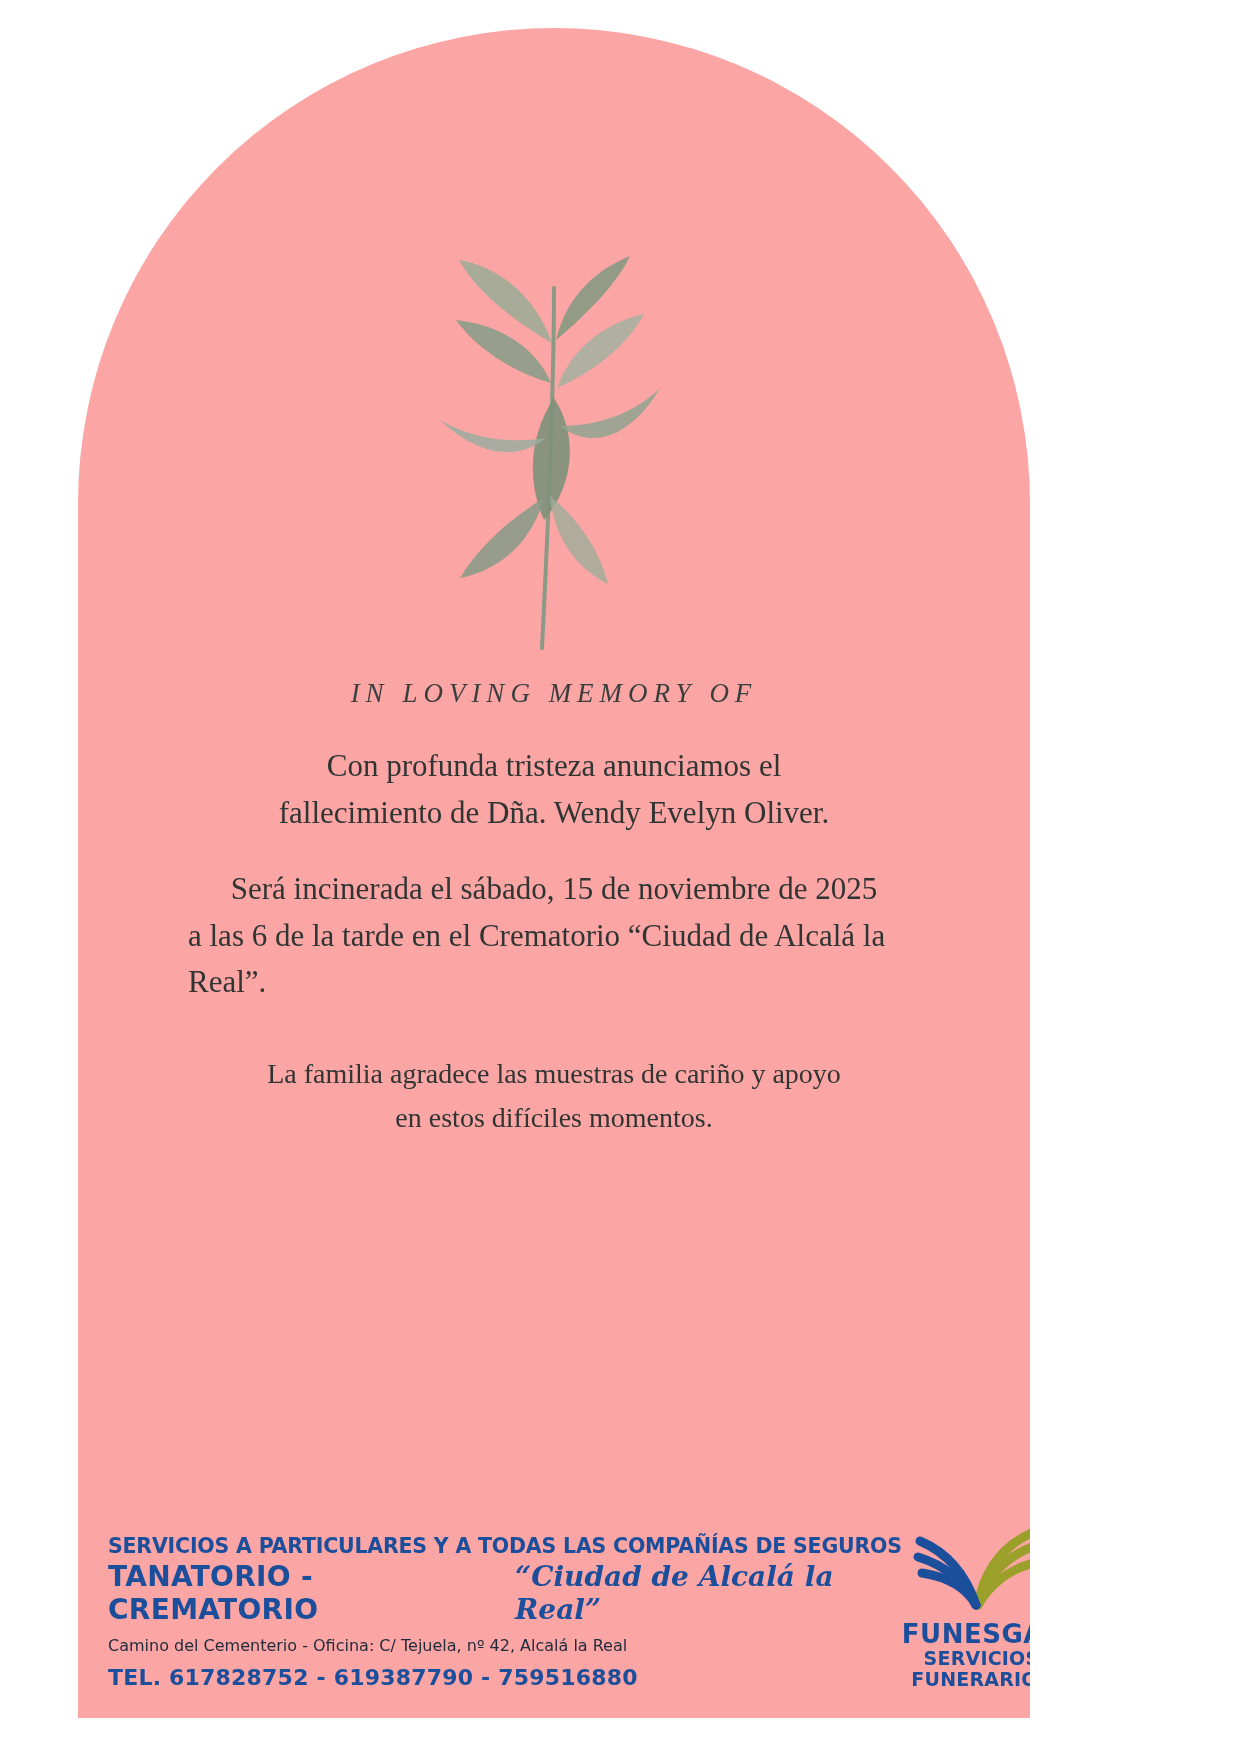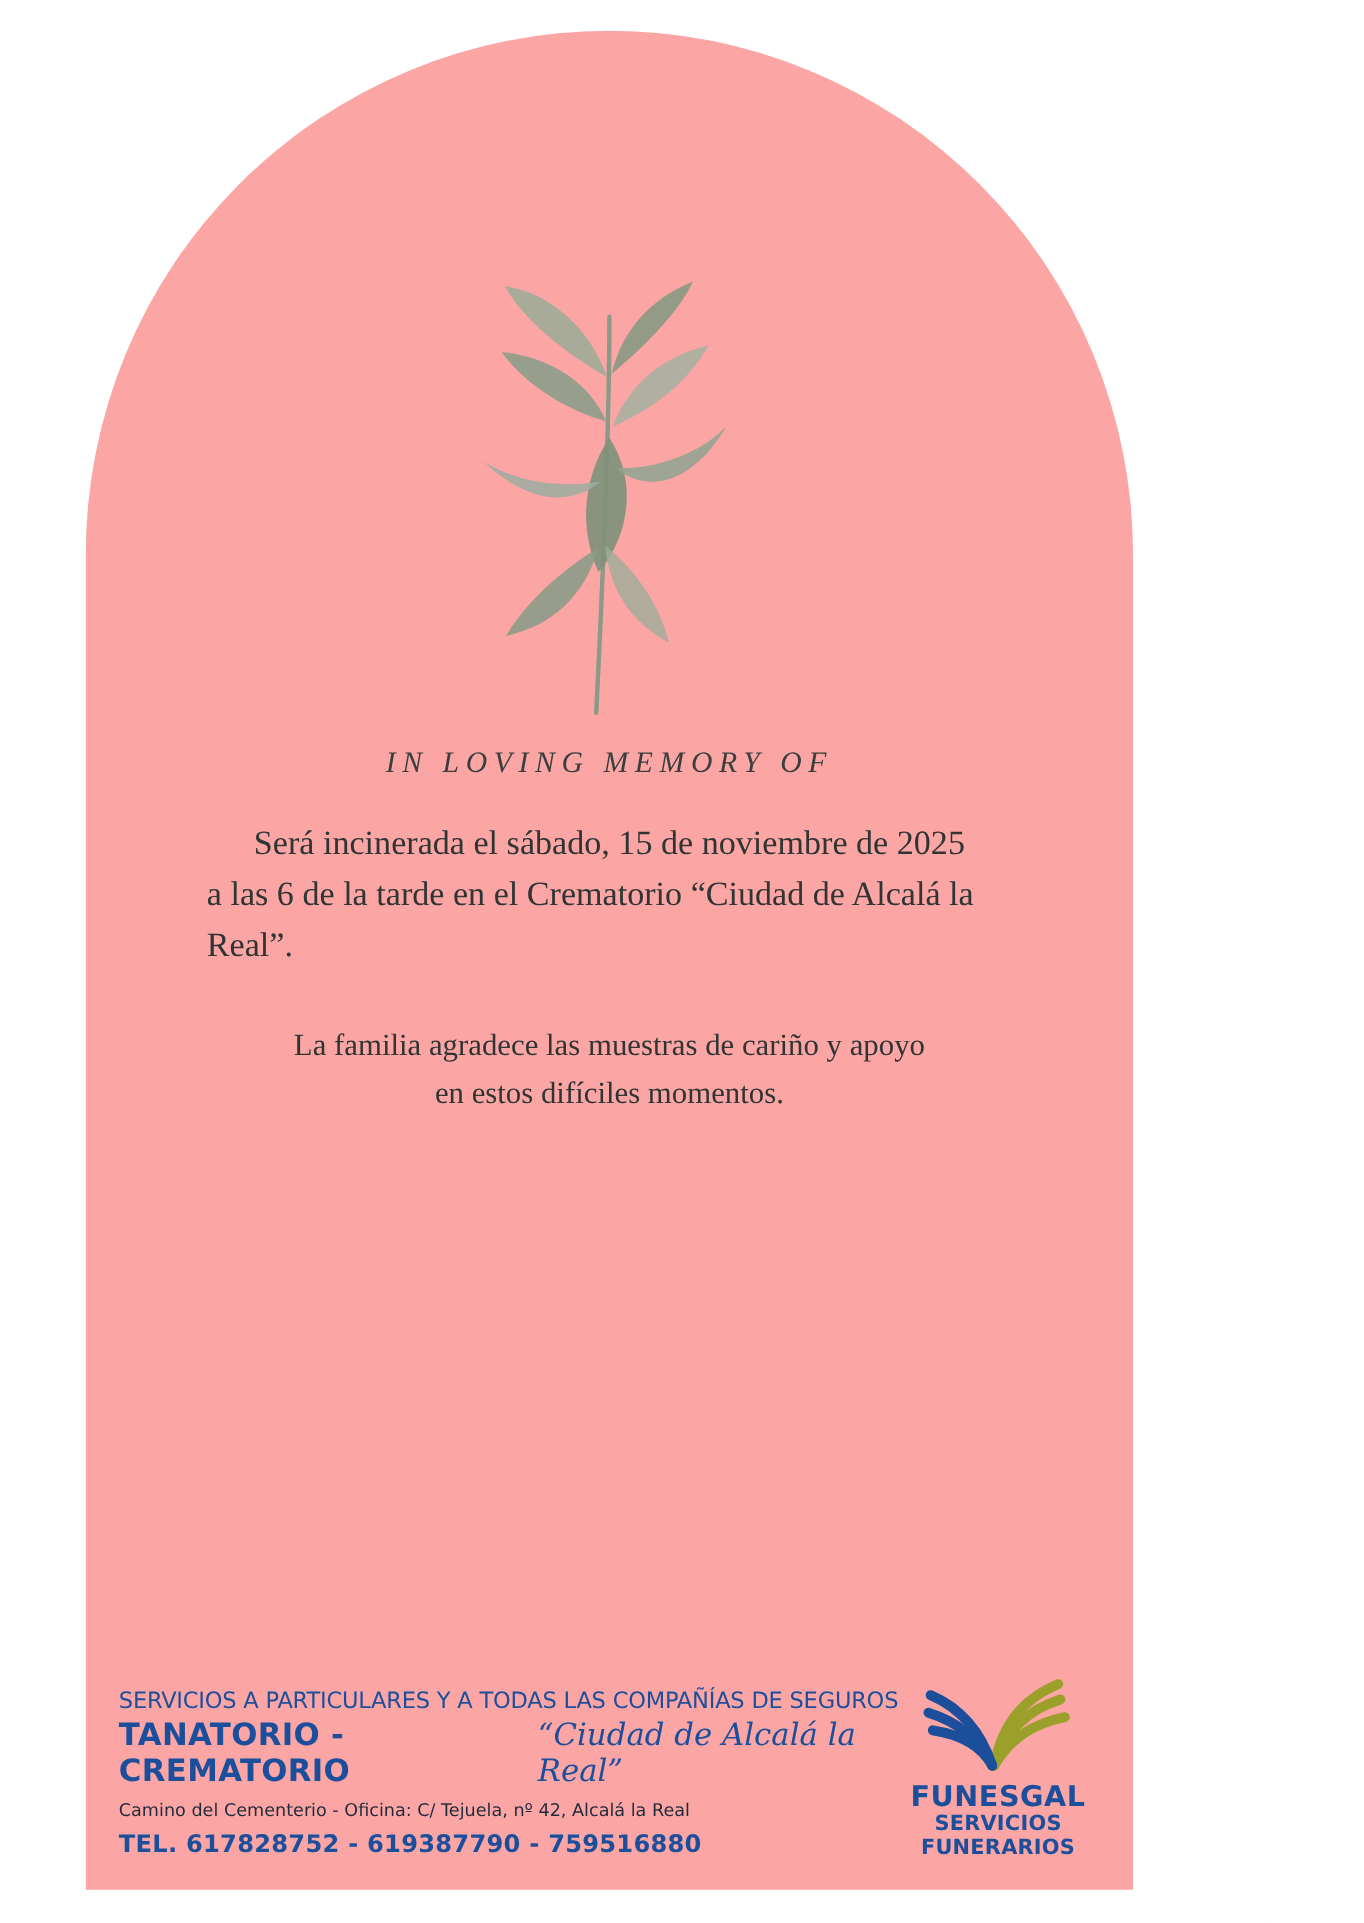--- a/index.html
+++ b/index.html
@@ -97,42 +97,42 @@
     box-sizing: border-box;
     display: flex;
     align-items: flex-end;
     justify-content: space-between;
   }
   .footer-left {
     font-family: "DejaVu Sans", sans-serif;
   }
   .f-line1 {
     color: #1b4f9c;
-    font-weight: normal;
+    font-weight: bold;
     font-size: 20.5px;
     letter-spacing: -0.2px;
     white-space: nowrap;
     text-align: right;
   }
   .f-line2 {
     display: flex;
     align-items: center;
     gap: 10px;
     margin-top: 2px;
   }
   .f-line2 .tan {
     color: #1b4f9c;
     font-weight: bold;
     font-size: 28px;
     letter-spacing: 0.3px;
   }
   .f-line2 .city {
     color: #1b4f9c;
     font-style: italic;
-    font-weight: normal;
+    font-weight: bold;
     font-size: 28px;
     font-family: "DejaVu Serif", serif;
   }
   .f-line3 {
     color: #1f2a3a;
     font-size: 16px;
     margin-top: 10px;
   }
   .f-line4 {
     color: #1b4f9c;
@@ -192,20 +192,24 @@
 
         <path d="M146 248 C176 272, 196 304, 204 336 C172 320, 150 290, 146 248 Z" fill="#9dad98" opacity="0.8"></path>
       </g>
     </svg>
   </div>
 
   <div class="content">
     <div class="eyebrow">IN LOVING MEMORY OF</div>
 
 
+    <p class="para">
+      <span class="line">Con profunda tristeza anunciamos el</span><br>
+      <span class="line">fallecimiento de Dña. Wendy Evelyn Oliver.</span>
+    </p>
 
     <p class="para block">
       <span class="first-line">Será incinerada el sábado, 15 de noviembre de 2025</span>
       <span>a las 6 de la tarde en el Crematorio “Ciudad de Alcalá la Real”.</span>
     </p>
 
     <p class="closing">
       <span class="line">La familia agradece las muestras de cariño y apoyo</span>
       <span class="line">en estos difíciles momentos.</span>
     </p>

